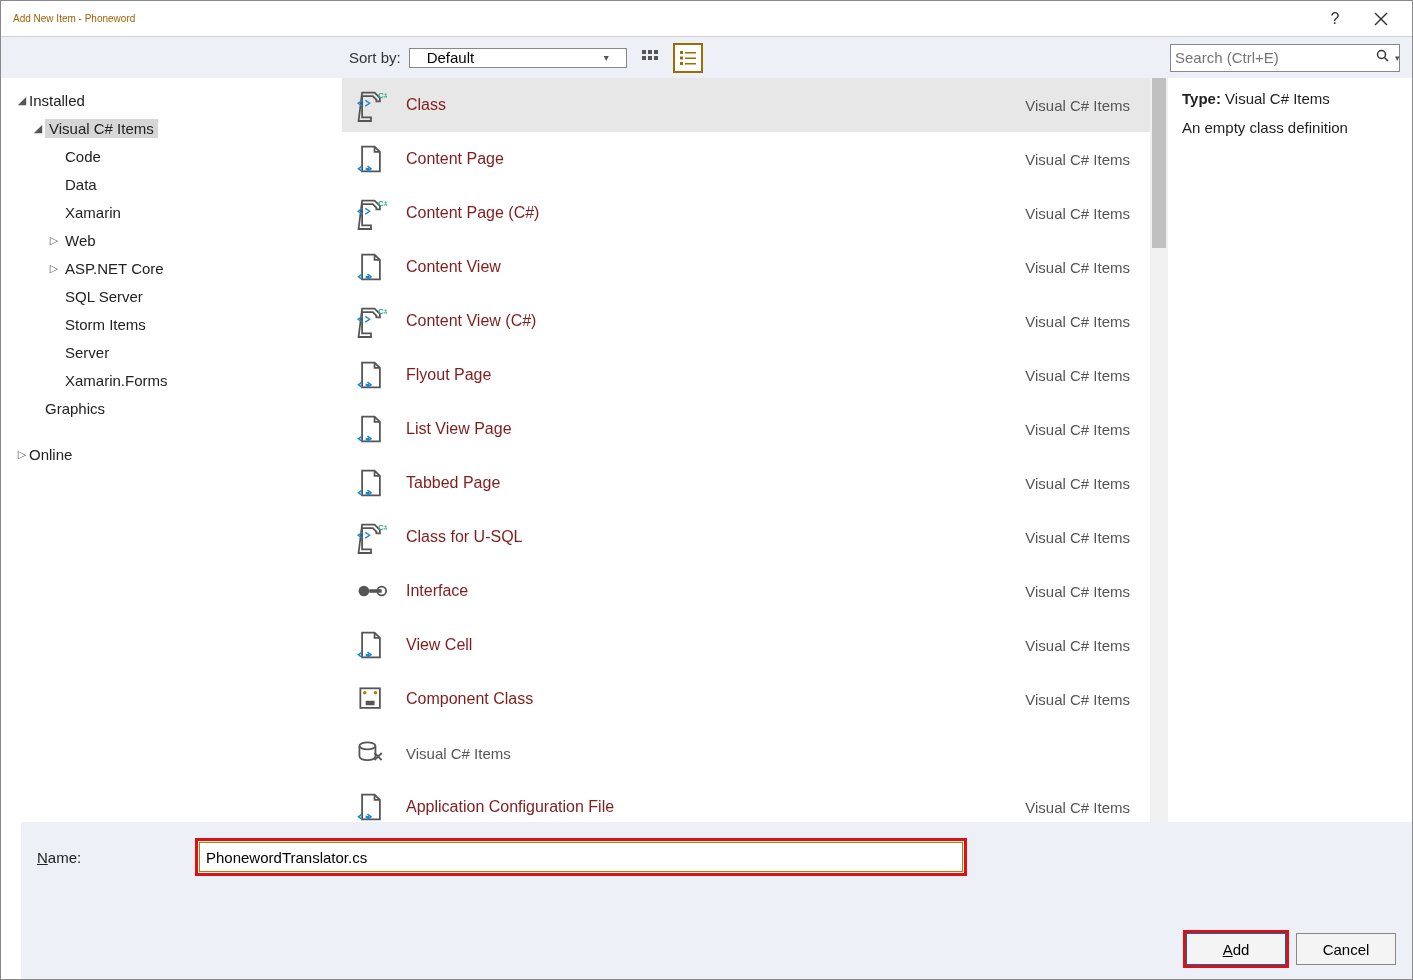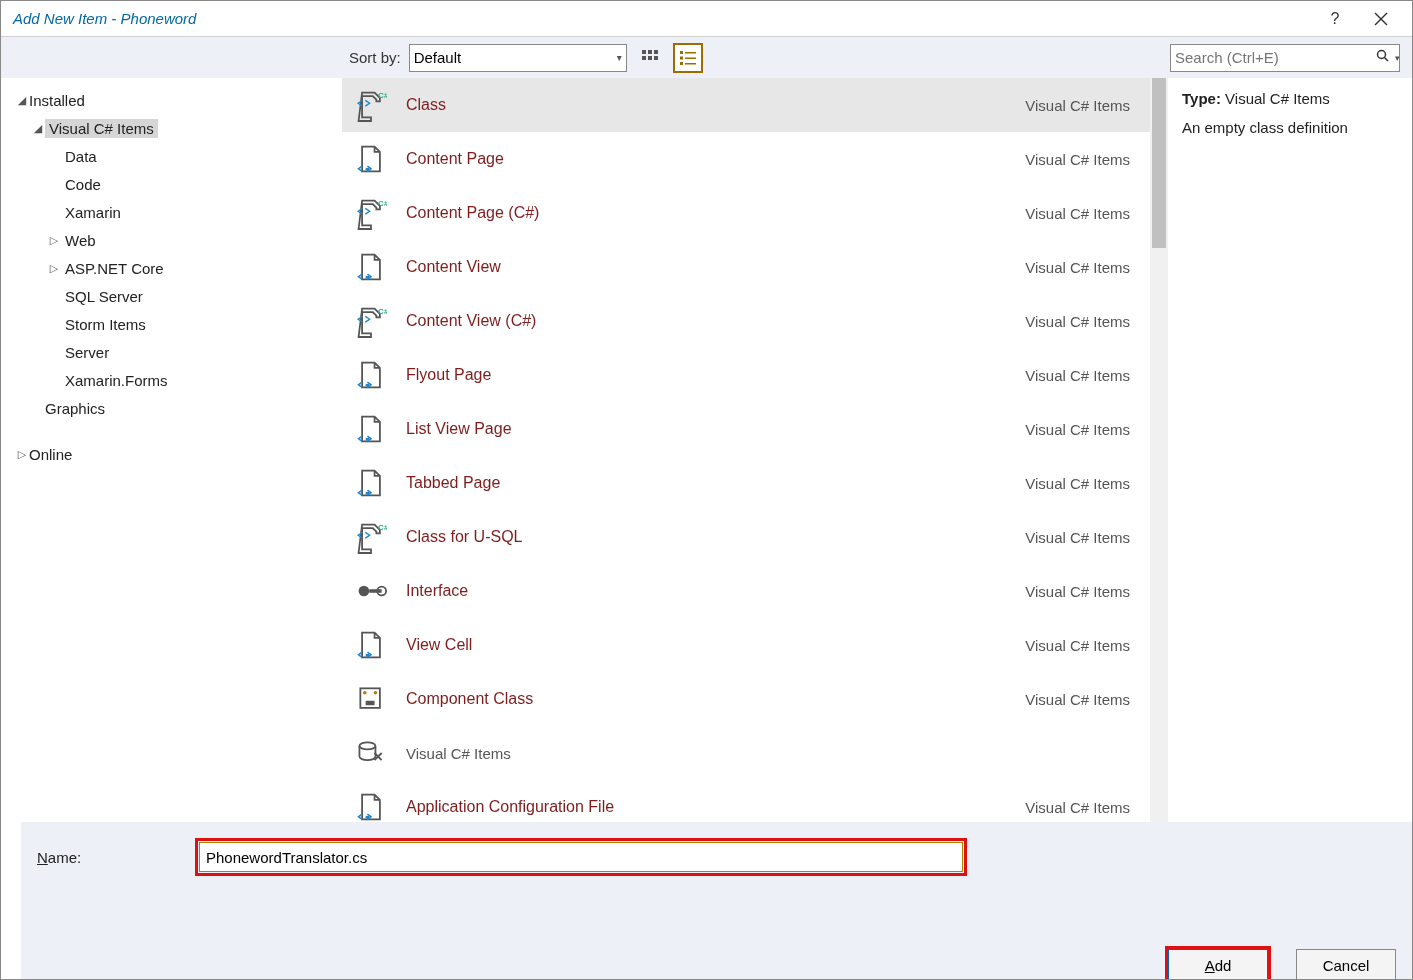--- a/index.html
+++ b/index.html
@@ -1,26 +1,26 @@
 <!DOCTYPE html>
 <html><head>
 <meta charset="utf-8">
 <style>
 * { box-sizing: border-box; margin: 0; padding: 0; font-family: "Segoe UI", Tahoma, sans-serif; }
 body { background: #fff; width: 1413px; height: 980px; overflow: hidden; border: 1px solid #888; }
 
 
 .titlebar { height: 36px; display: flex; align-items: center; padding: 0 8px; background: #fff; border-bottom: 1px solid #d0d0d0; }
-.titlebar .title { font-size: 15px; color: #0369a1; flex: 1; padding-left: 4px; font-style: italic; }
+.titlebar .title { font-size: 10px; color: #a16207; flex: 1; padding-left: 4px; }
 .titlebar .win-btn { width: 46px; height: 32px; display: flex; align-items: center; justify-content: center; font-size: 16px; color: #333; cursor: pointer; }
 
 
 .toolbar { height: 41px; background: #eef0f7; display: flex; align-items: center; padding: 0 12px; gap: 8px; }
 .toolbar .sort-label { font-size: 15px; color: #333; margin-left: 336px; }
-.sort-select { width: 218px; height: 28px; border: 1px solid #888; background: #fff; font-size: 15px; padding: 0 4px; display:flex; align-items:center; justify-content:space-between; }
+.sort-select { width: 218px; height: 20px; border: 1px solid #888; background: #fff; font-size: 15px; padding: 0 17px; display:flex; align-items:center; justify-content:space-between; }
 .sort-select .arrow { font-size: 10px; color: #555; }
 .view-btn { width: 30px; height: 30px; display: flex; align-items: center; justify-content: center; cursor: pointer; }
 .view-btn.active { border: 2px solid #a06b00; background: #fff; }
 .search-box { width: 230px; height: 28px; border: 1px solid #888; background: #fff; display: flex; align-items: center; padding: 0 4px; margin-left: auto; }
 .search-box input { border: none; outline: none; flex: 1; font-size: 15px; color: #701a75; background: transparent; }
 .search-box .mag { color: #333; font-size: 14px; padding: 0 2px; }
 .search-box .dd { font-size: 9px; color: #555; padding-left: 3px; }
 
 
 .main { display: flex; height: 744px; }
@@ -52,21 +52,21 @@
 
 
 .bottom { height: 159px; background: #eef0f7; padding: 14px 16px; position: relative; margin-left: 20px; }
 .name-row { display: flex; align-items: center; margin-top: 6px; }
 .name-row label { font-size: 15px; color: #222; width: 162px; }
 .name-row label .u { text-decoration: underline; }
 .name-input-wrap { position: relative; width: 764px; }
 .name-input { width: 100%; height: 30px; border: 1px solid #b08000; background: #fff; font-size: 15px; padding: 0 6px; }
 .name-highlight { position:absolute; top:-4px; left:-4px; right:-4px; bottom:-4px; border:3px solid #d11; pointer-events:none; }
 
-.btn-row { position: absolute; right: 16px; bottom: 0; display: flex; gap: 28px; }
+.btn-row { position: absolute; right: 16px; bottom: 16px; display: flex; gap: 10px; }
 .btn { width: 100px; height: 32px; border: 1px solid #888; background: #f4f4f4; font-size: 15px; display: flex; align-items: center; justify-content: center; cursor: pointer; }
 .btn .u { text-decoration: underline; }
 .btn.primary { border: 1px solid #0067c0; position: relative; }
 .add-highlight { position:absolute; top:-4px; left:-4px; right:-4px; bottom:-4px; border:3px solid #d11; pointer-events:none; }
 
 
 .file-ico { width: 32px; height: 36px; }
 </style>
 </head>
 <body>
@@ -127,25 +127,25 @@
         <div class="tree-item ">
           <span class="exp">◢</span>
           <span>Installed</span>
         </div>
         <div class="tree-item indent-1 selected">
           <span class="exp">◢</span>
           <span class="lbl">Visual C# Items</span>
         </div>
         <div class="tree-item indent-2">
           <span class="exp"></span>
+          <span>Code</span>
+        </div>
+        <div class="tree-item indent-2">
+          <span class="exp"></span>
           <span>Data</span>
-        </div>
-        <div class="tree-item indent-2">
-          <span class="exp"></span>
-          <span>Code</span>
         </div>
         <div class="tree-item indent-2">
           <span class="exp"></span>
           <span>Xamarin</span>
         </div>
         <div class="tree-item indent-2">
           <span class="exp">▷</span>
           <span>Web</span>
         </div>
         <div class="tree-item indent-2">

